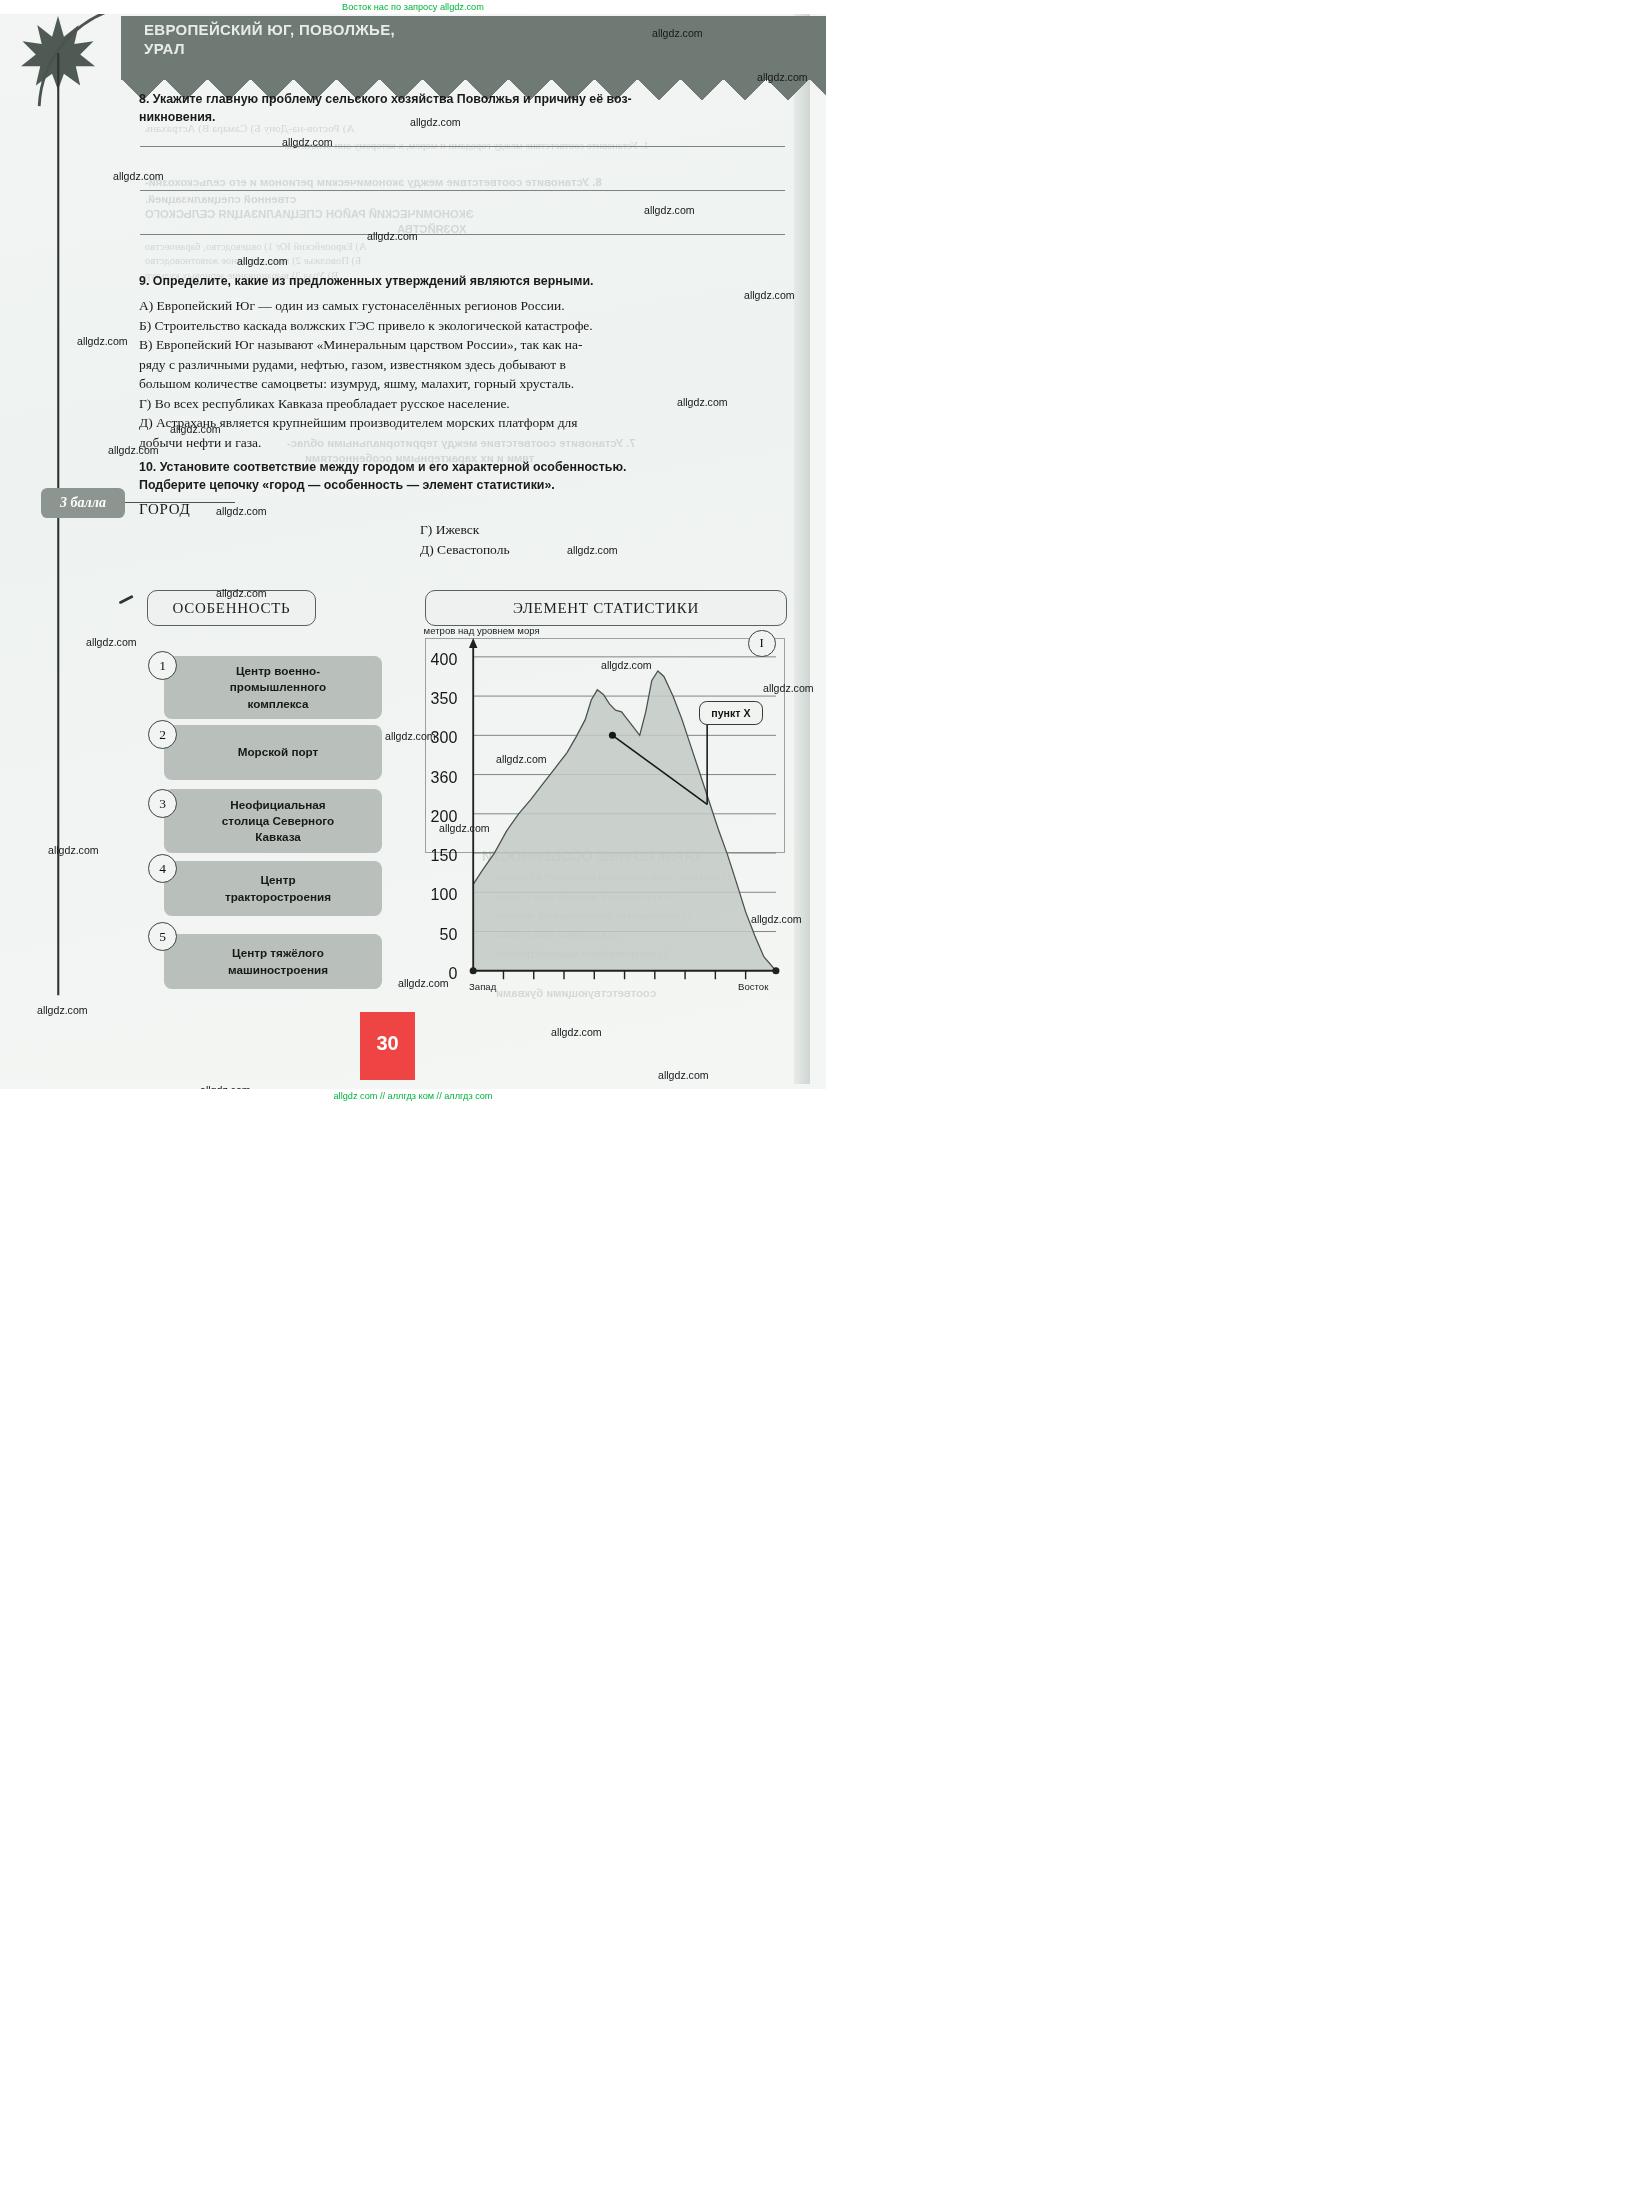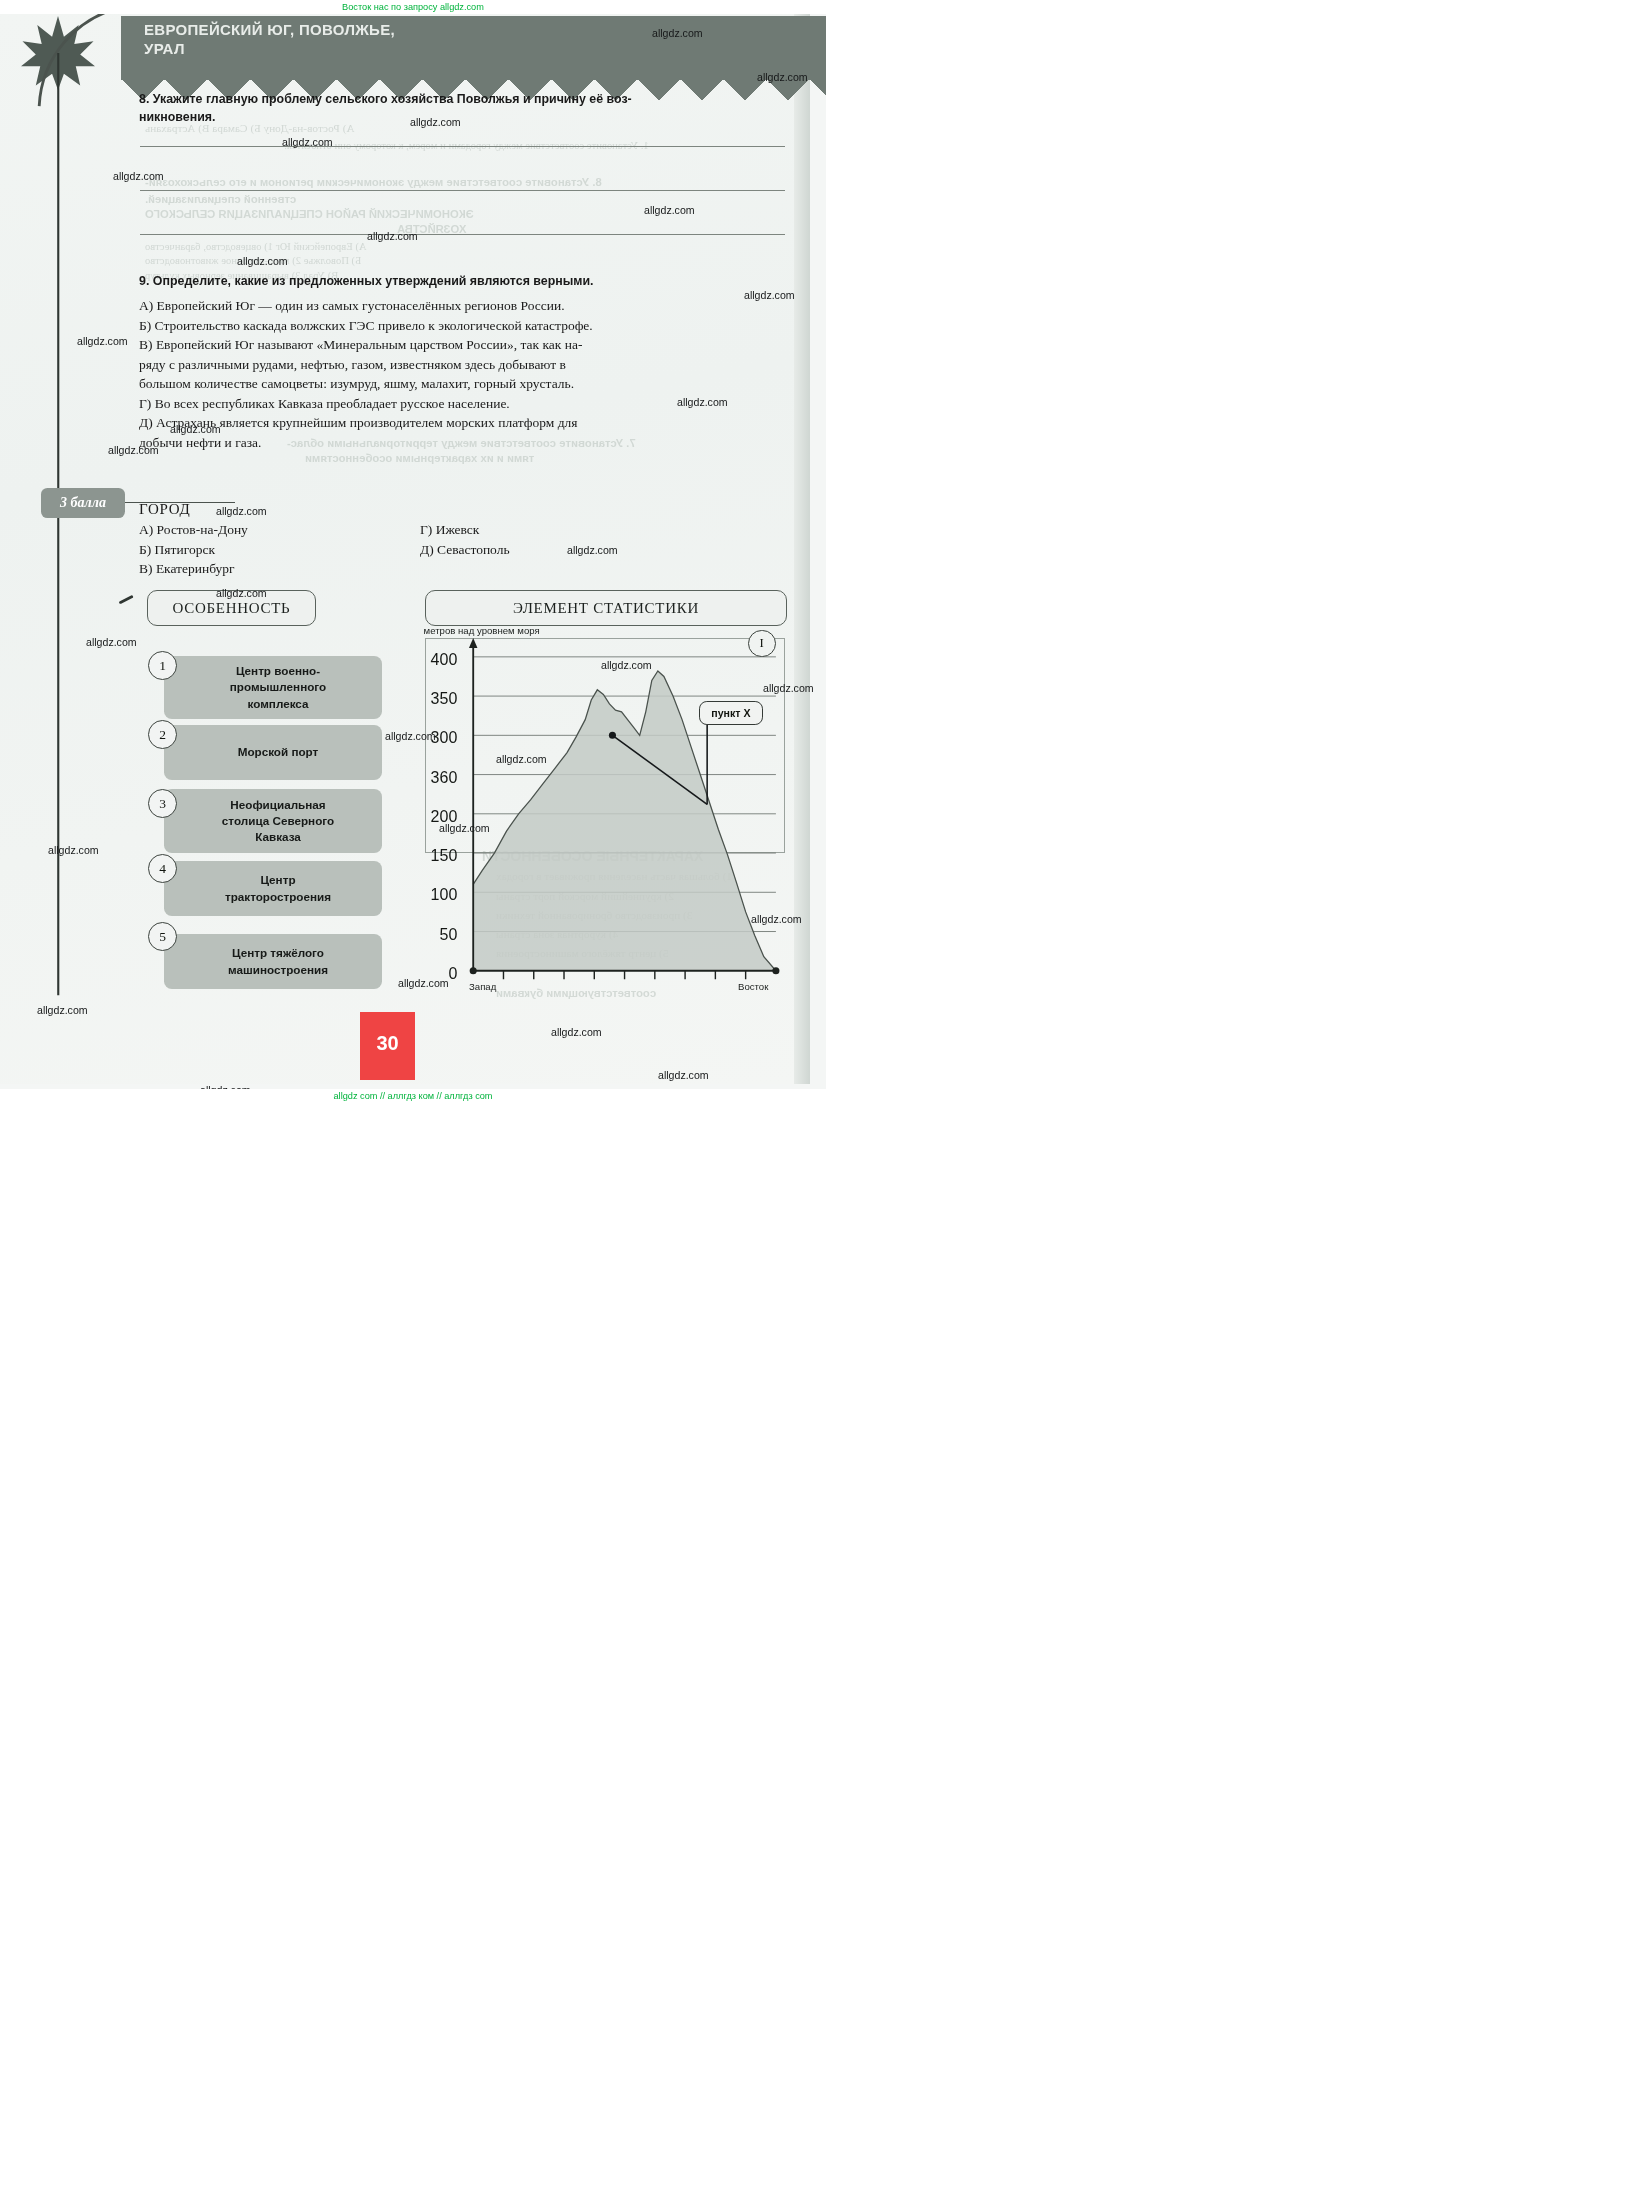--- a/index.html
+++ b/index.html
@@ -241,28 +241,28 @@
     <div>А) Европейский Юг — один из самых густонаселённых регионов России.</div>
     <div>Б) Строительство каскада волжских ГЭС привело к экологической катастрофе.</div>
     <div>В) Европейский Юг называют «Минеральным царством России», так как на-</div>
     <div>ряду с различными рудами, нефтью, газом, известняком здесь добывают в</div>
     <div>большом количестве самоцветы: изумруд, яшму, малахит, горный хрусталь.</div>
     <div>Г) Во всех республиках Кавказа преобладает русское население.</div>
     <div>Д) Астрахань является крупнейшим производителем морских платформ для</div>
     <div>добычи нефти и газа.</div>
   </div>
 
+  <div class="q" style="left:139px; top:459px; width:649px;">
+    <span>10.</span>
+    <span>Установите соответствие между городом и его характерной особенностью.</span>
+    <div>Подберите цепочку «город — особенность — элемент статистики».</div>
+  </div>
 
   <div class="serif" style="left:139px; top:500px; font-size:15px; letter-spacing:0.7px;">ГОРОД</div>
 
-  <div class="serif" style="left:139px; top:520px; width:284px;">
-    <div>А) Ростов-на-Дону</div>
-    <div>Б) Пятигорск</div>
-    <div>В) Екатеринбург</div>
-  </div>
 
   <div class="serif" style="left:420px; top:520px; width:284px;">
     <div>Г) Ижевск</div>
     <div>Д) Севастополь</div>
   </div>
 
   <div class="pill" style="left:147px; top:590px; width:167px; height:34px;">
     <span>ОСОБЕННОСТЬ</span>
   </div>
 

